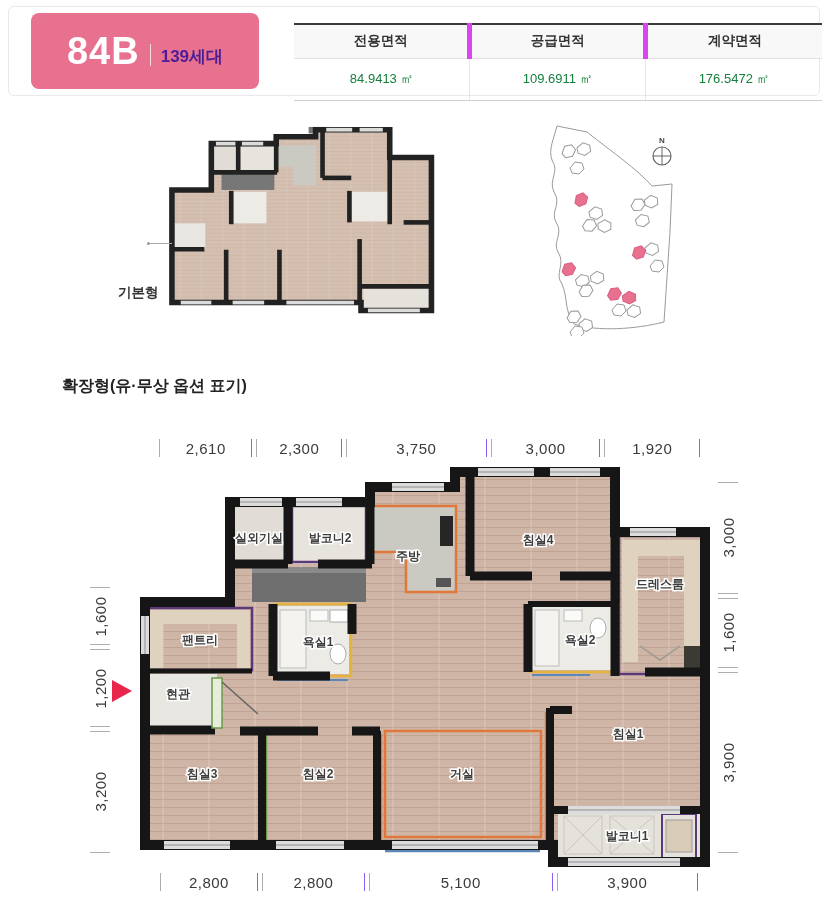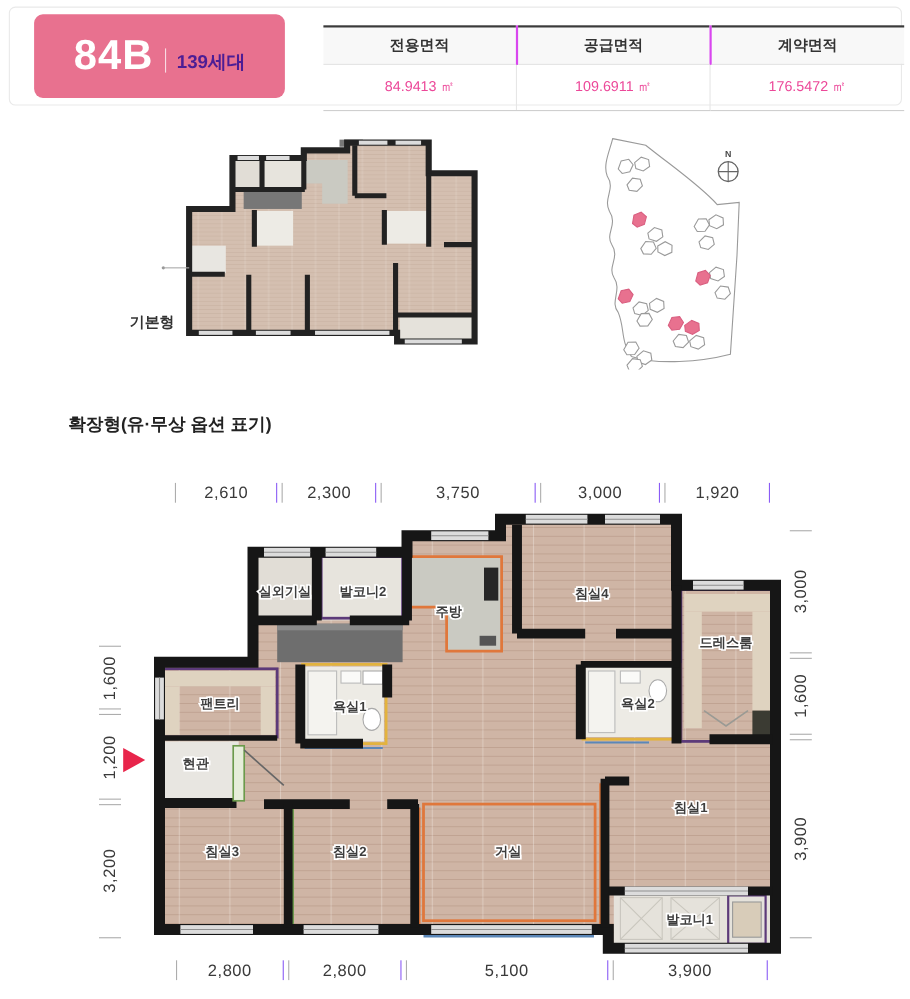--- a/index.html
+++ b/index.html
@@ -11,23 +11,23 @@
   .header-box { position:absolute; left:8px; top:6px; width:812px; height:90px;
     border:1px solid #e9e9e9; border-radius:6px; background:#fff; }
   .badge { position:absolute; left:22px; top:6px; width:228px; height:76px;
     border-radius:8px; display:flex; align-items:center; justify-content:center; gap:10px; }
   .badge-code { color:#fff; font-size:38px; font-weight:bold; letter-spacing:1px; }
   .badge-sep { width:1px; height:22px; background:rgba(255,255,255,.75); margin-top:8px; }
   .badge-sub { color:#4c1d95; font-size:17px; font-weight:bold; margin-top:10px; }
   table.area-table { position:absolute; left:285px; top:16px; width:528px; border-collapse:collapse; }
   table.area-table thead tr { border-top:2px solid #3a3a3a; background:#f8f8f8; }
   table.area-table th { height:34px; font-size:13.5px; font-weight:bold; color:#333;
-    border-bottom:1px solid #e3e3e3; border-left:2px solid #d946ef; }
+    border-bottom:1px solid #e3e3e3; border-left:5px solid #d946ef; }
   table.area-table th:first-child { border-left:none; }
-  table.area-table td { height:42px; text-align:center; font-size:13px; color:#ec4899;
+  table.area-table td { height:42px; text-align:center; font-size:13px; color:#15803d;
     border-bottom:1px solid #cfcfcf; border-left:1px solid #e6e6e6; }
   table.area-table td:first-child { border-left:none; }
 
   
   .thumb-svg { position:absolute; left:168px; top:126px; }
   .thumb-label { position:absolute; left:118px; top:284px; font-size:13.5px; font-weight:bold; color:#333; }
   .thumb-marker { position:absolute; left:150px; top:243px; width:22px; border-top:1px solid #aaa; }
   .thumb-marker::before { content:""; position:absolute; left:-3px; top:-2px; width:3px; height:3px; background:#999; border-radius:50%; }
   .site-svg { position:absolute; left:512px; top:114px; }
 

